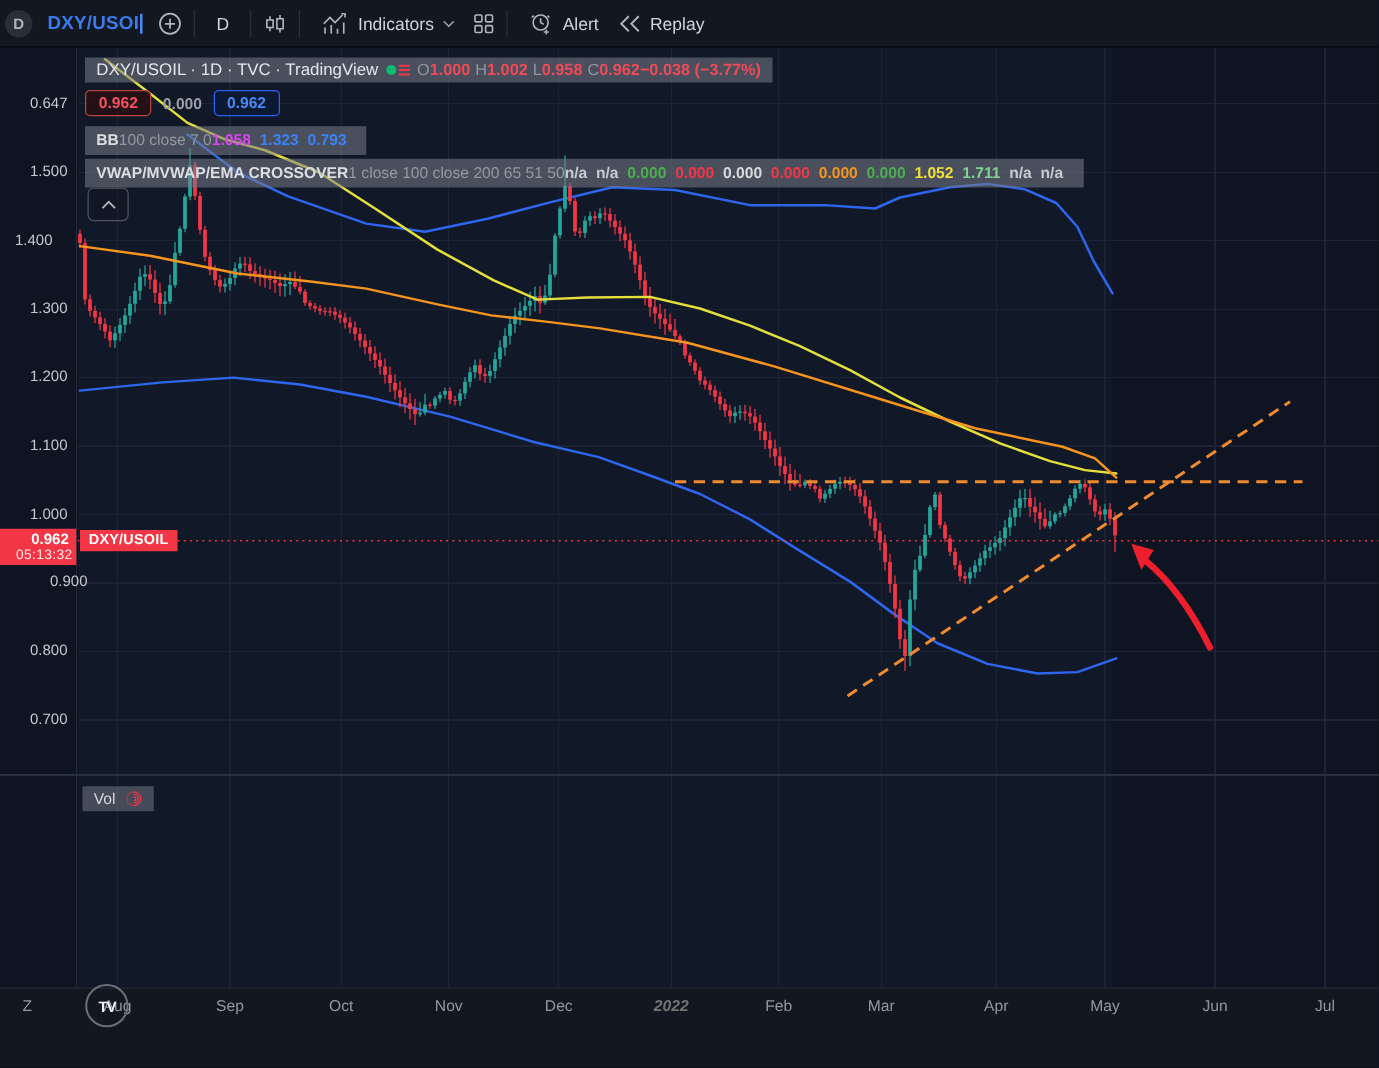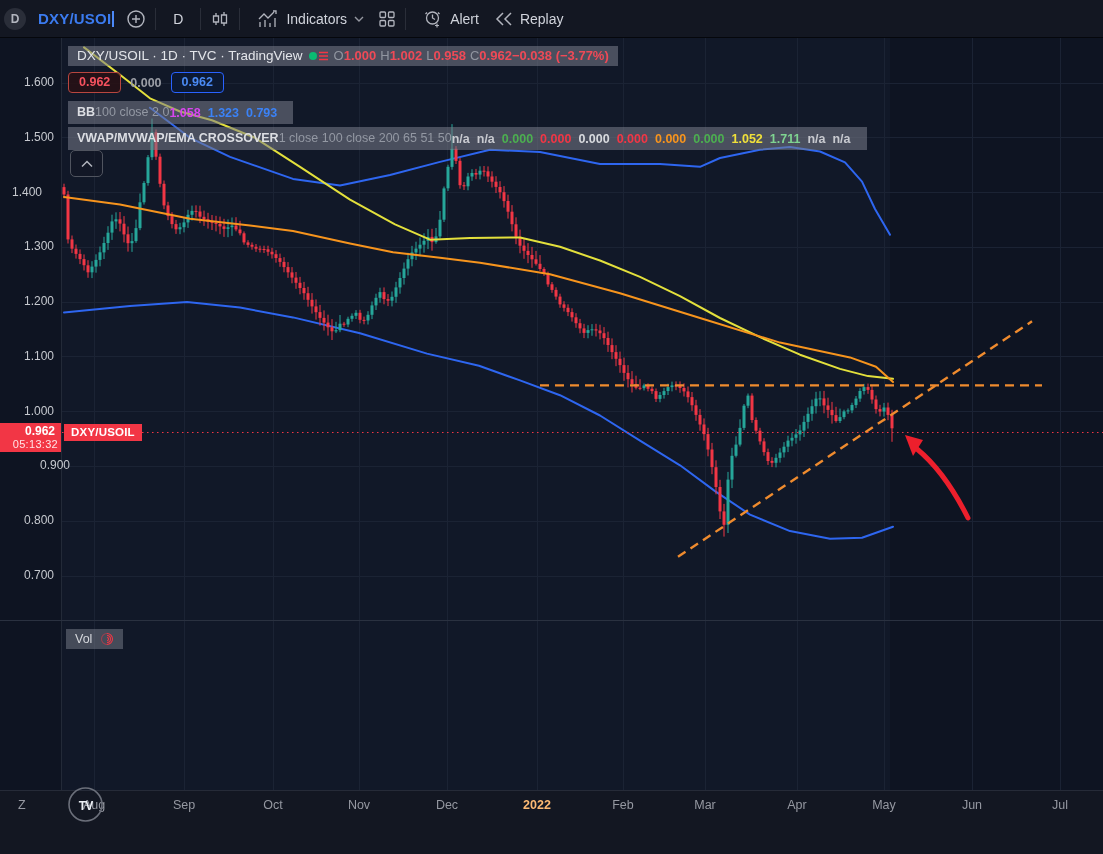--- a/index.html
+++ b/index.html
@@ -45,21 +45,21 @@
   .collapse-btn{position:absolute;width:31px;height:25px;border:1px solid #50545f;border-radius:5px;
                 background:rgba(19,23,34,0.4);display:flex;align-items:center;justify-content:center;z-index:20;}
   .vol-box{position:absolute;display:flex;align-items:center;gap:8px;
            background:rgba(122,126,138,0.5);padding:3px 9px;z-index:20;}
   .vol-label{color:#d5d7dc;font-size:12.5px;}
   .tv-logo{position:absolute;z-index:20;}
   
   .time-axis{position:absolute;left:0;top:790px;width:1103px;height:64px;background:#131722;
              border-top:1px solid #262b38;z-index:10;}
   .tl{position:absolute;top:7px;width:44px;text-align:center;color:#9598a1;font-size:12.5px;}
-  .tl.bright{color:#fdba74;font-weight:bold;}
+  .tl.bright{color:#737373;font-weight:bold;font-style:italic;}
   .tz{position:absolute;left:18px;top:7px;color:#9598a1;font-size:12.5px;}
 </style>
 </head>
 <body>
 
 <div class="app">
 
   <div class="toolbar">
     <div class="tb-avatar">D</div>
     <span class="tb-symbol">DXY/USOI</span>
@@ -577,21 +577,21 @@
       <line x1="540" y1="385.4" x2="1042" y2="385.4" stroke="#ef8b2e" stroke-width="2.4" stroke-dasharray="9 6"></line>
       <line x1="678" y1="556.8" x2="1032" y2="321.3" stroke="#ef8b2e" stroke-width="2.4" stroke-dasharray="9 6"></line>
       <line x1="62" y1="432.5" x2="1103" y2="432.5" stroke="#f23645" stroke-width="1.2" stroke-dasharray="1.5 3.5"></line>
       <g>
         <path d="M968,518 Q945,472 917,449" fill="none" stroke="#ed1f2c" stroke-width="5" stroke-linecap="round"></path>
         <polygon points="905,435 923,440 913,456" fill="#ed1f2c"></polygon>
       </g>
     </svg>
 
   <div id="price-labels">
-      <div class="pl" style="top: 75px; left: 0px;">1.600</div>
+      <div class="pl" style="top: 75px; left: 0px;">0.647</div>
       <div class="pl" style="top: 129.778px; left: 0px;">1.500</div>
       <div class="pl" style="top: 184.556px; left: 0px; text-align: center;">1.400</div>
       <div class="pl" style="top: 239.333px; left: 0px;">1.300</div>
       <div class="pl" style="top: 294.111px; left: 0px;">1.200</div>
       <div class="pl" style="top: 348.889px; left: 0px;">1.100</div>
       <div class="pl" style="top: 403.667px; left: 0px;">1.000</div>
       <div class="pl" style="top: 458.444px; left: 16px;">0.900</div>
       <div class="pl" style="top: 513.222px; left: 0px;">0.800</div>
       <div class="pl" style="top: 568px; left: 0px;">0.700</div>
     </div>
@@ -623,21 +623,21 @@
   </div>
 
   <div class="badges" style="left:68px;top:72px">
     <span class="bdg red">0.962</span>
     <span class="bdg-mid">0.000</span>
     <span class="bdg blue">0.962</span>
   </div>
 
   <div class="lg-row" style="left:68px;top:101px">
     <span class="ind-name">BB</span>
-    <span class="ind-par">100 close 2 0</span>
+    <span class="ind-par">100 close 7 0</span>
     <span id="bb-values"><span class="ind-val" style="color: #d946ef; margin-right: 7px;">1.058</span><span class="ind-val" style="color: rgb(59, 130, 246); margin-right: 7px;">1.323</span><span class="ind-val" style="color: rgb(59, 130, 246); margin-right: 7px;">0.793</span></span>
   </div>
 
   <div class="lg-row" style="left:68px;top:127px">
     <span class="ind-name">VWAP/MVWAP/EMA CROSSOVER</span>
     <span class="ind-par">1 close 100 close 200 65 51 50</span>
     <span id="vwap-values"><span class="ind-val" style="color: rgb(200, 202, 208); margin-right: 7px;">n/a</span><span class="ind-val" style="color: rgb(200, 202, 208); margin-right: 7px;">n/a</span><span class="ind-val" style="color: rgb(76, 175, 80); margin-right: 7px;">0.000</span><span class="ind-val" style="color: rgb(242, 54, 69); margin-right: 7px;">0.000</span><span class="ind-val" style="color: rgb(216, 218, 222); margin-right: 7px;">0.000</span><span class="ind-val" style="color: rgb(242, 54, 69); margin-right: 7px;">0.000</span><span class="ind-val" style="color: rgb(247, 148, 29); margin-right: 7px;">0.000</span><span class="ind-val" style="color: rgb(76, 175, 80); margin-right: 7px;">0.000</span><span class="ind-val" style="color: rgb(240, 224, 58); margin-right: 7px;">1.052</span><span class="ind-val" style="color: rgb(127, 212, 145); margin-right: 7px;">1.711</span><span class="ind-val" style="color: rgb(200, 202, 208); margin-right: 7px;">n/a</span><span class="ind-val" style="color: rgb(200, 202, 208); margin-right: 7px;">n/a</span></span>
   </div>
 
   <div class="collapse-btn" style="left:70px;top:150px">

